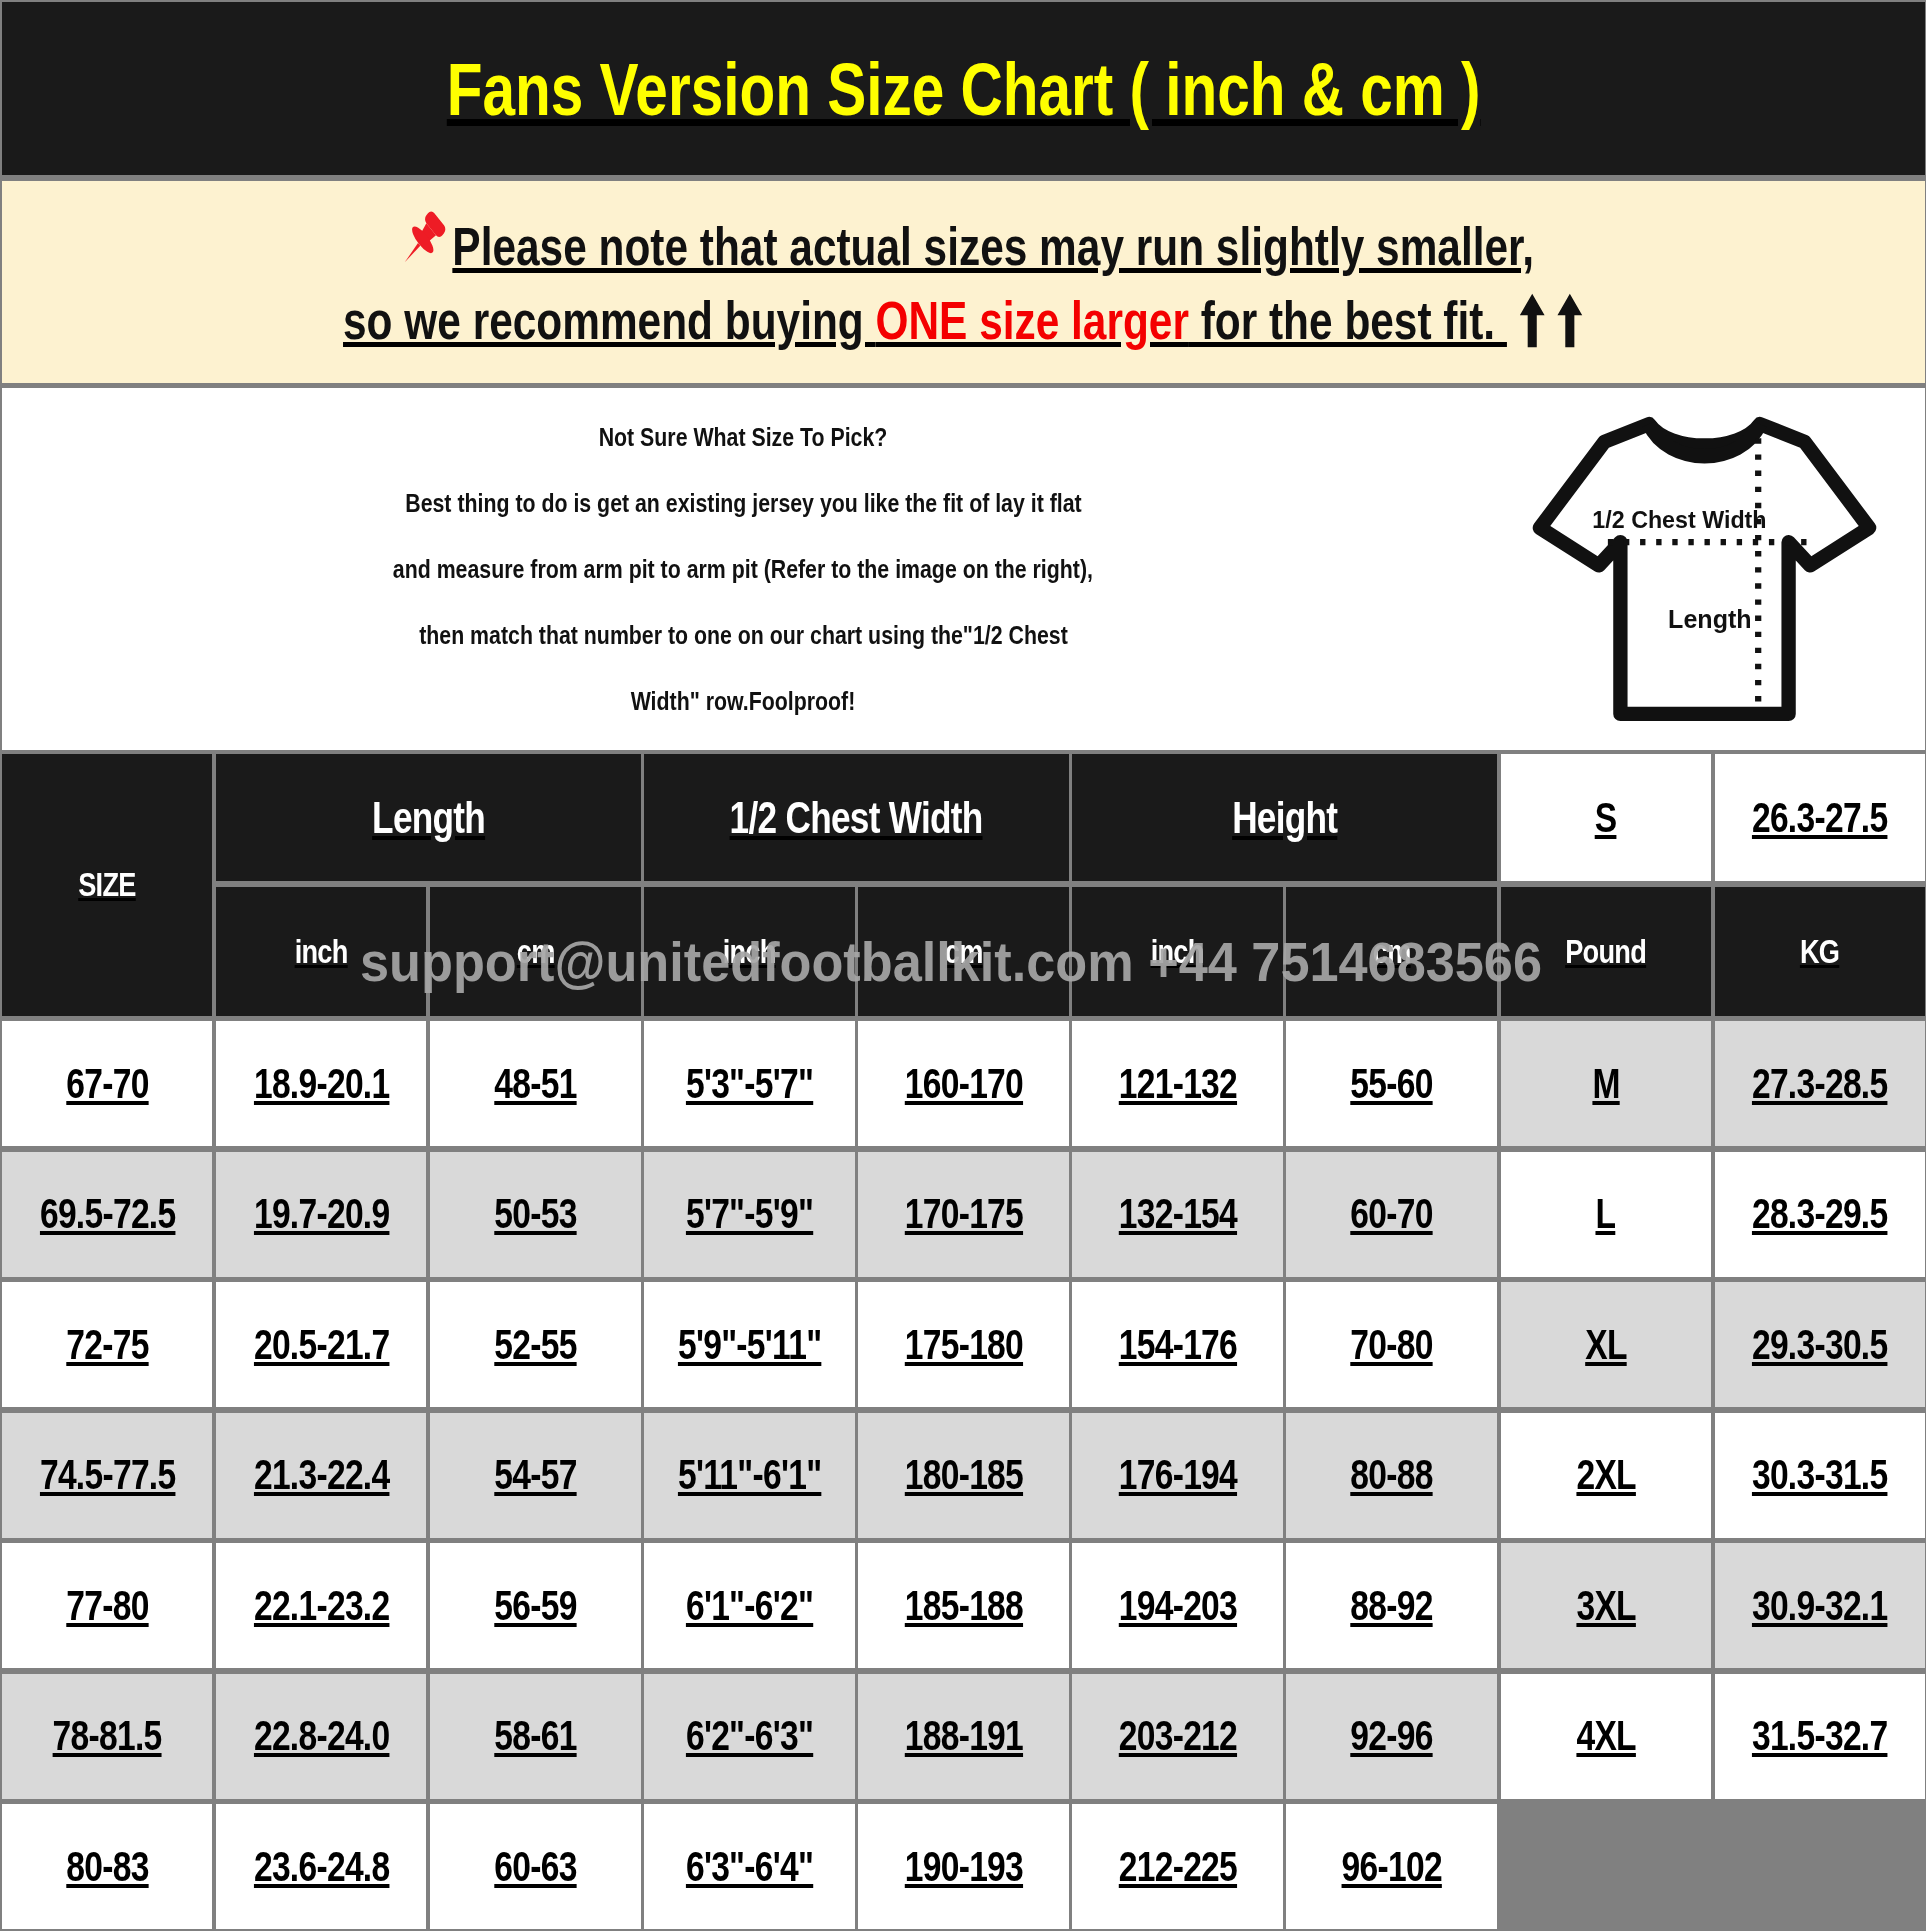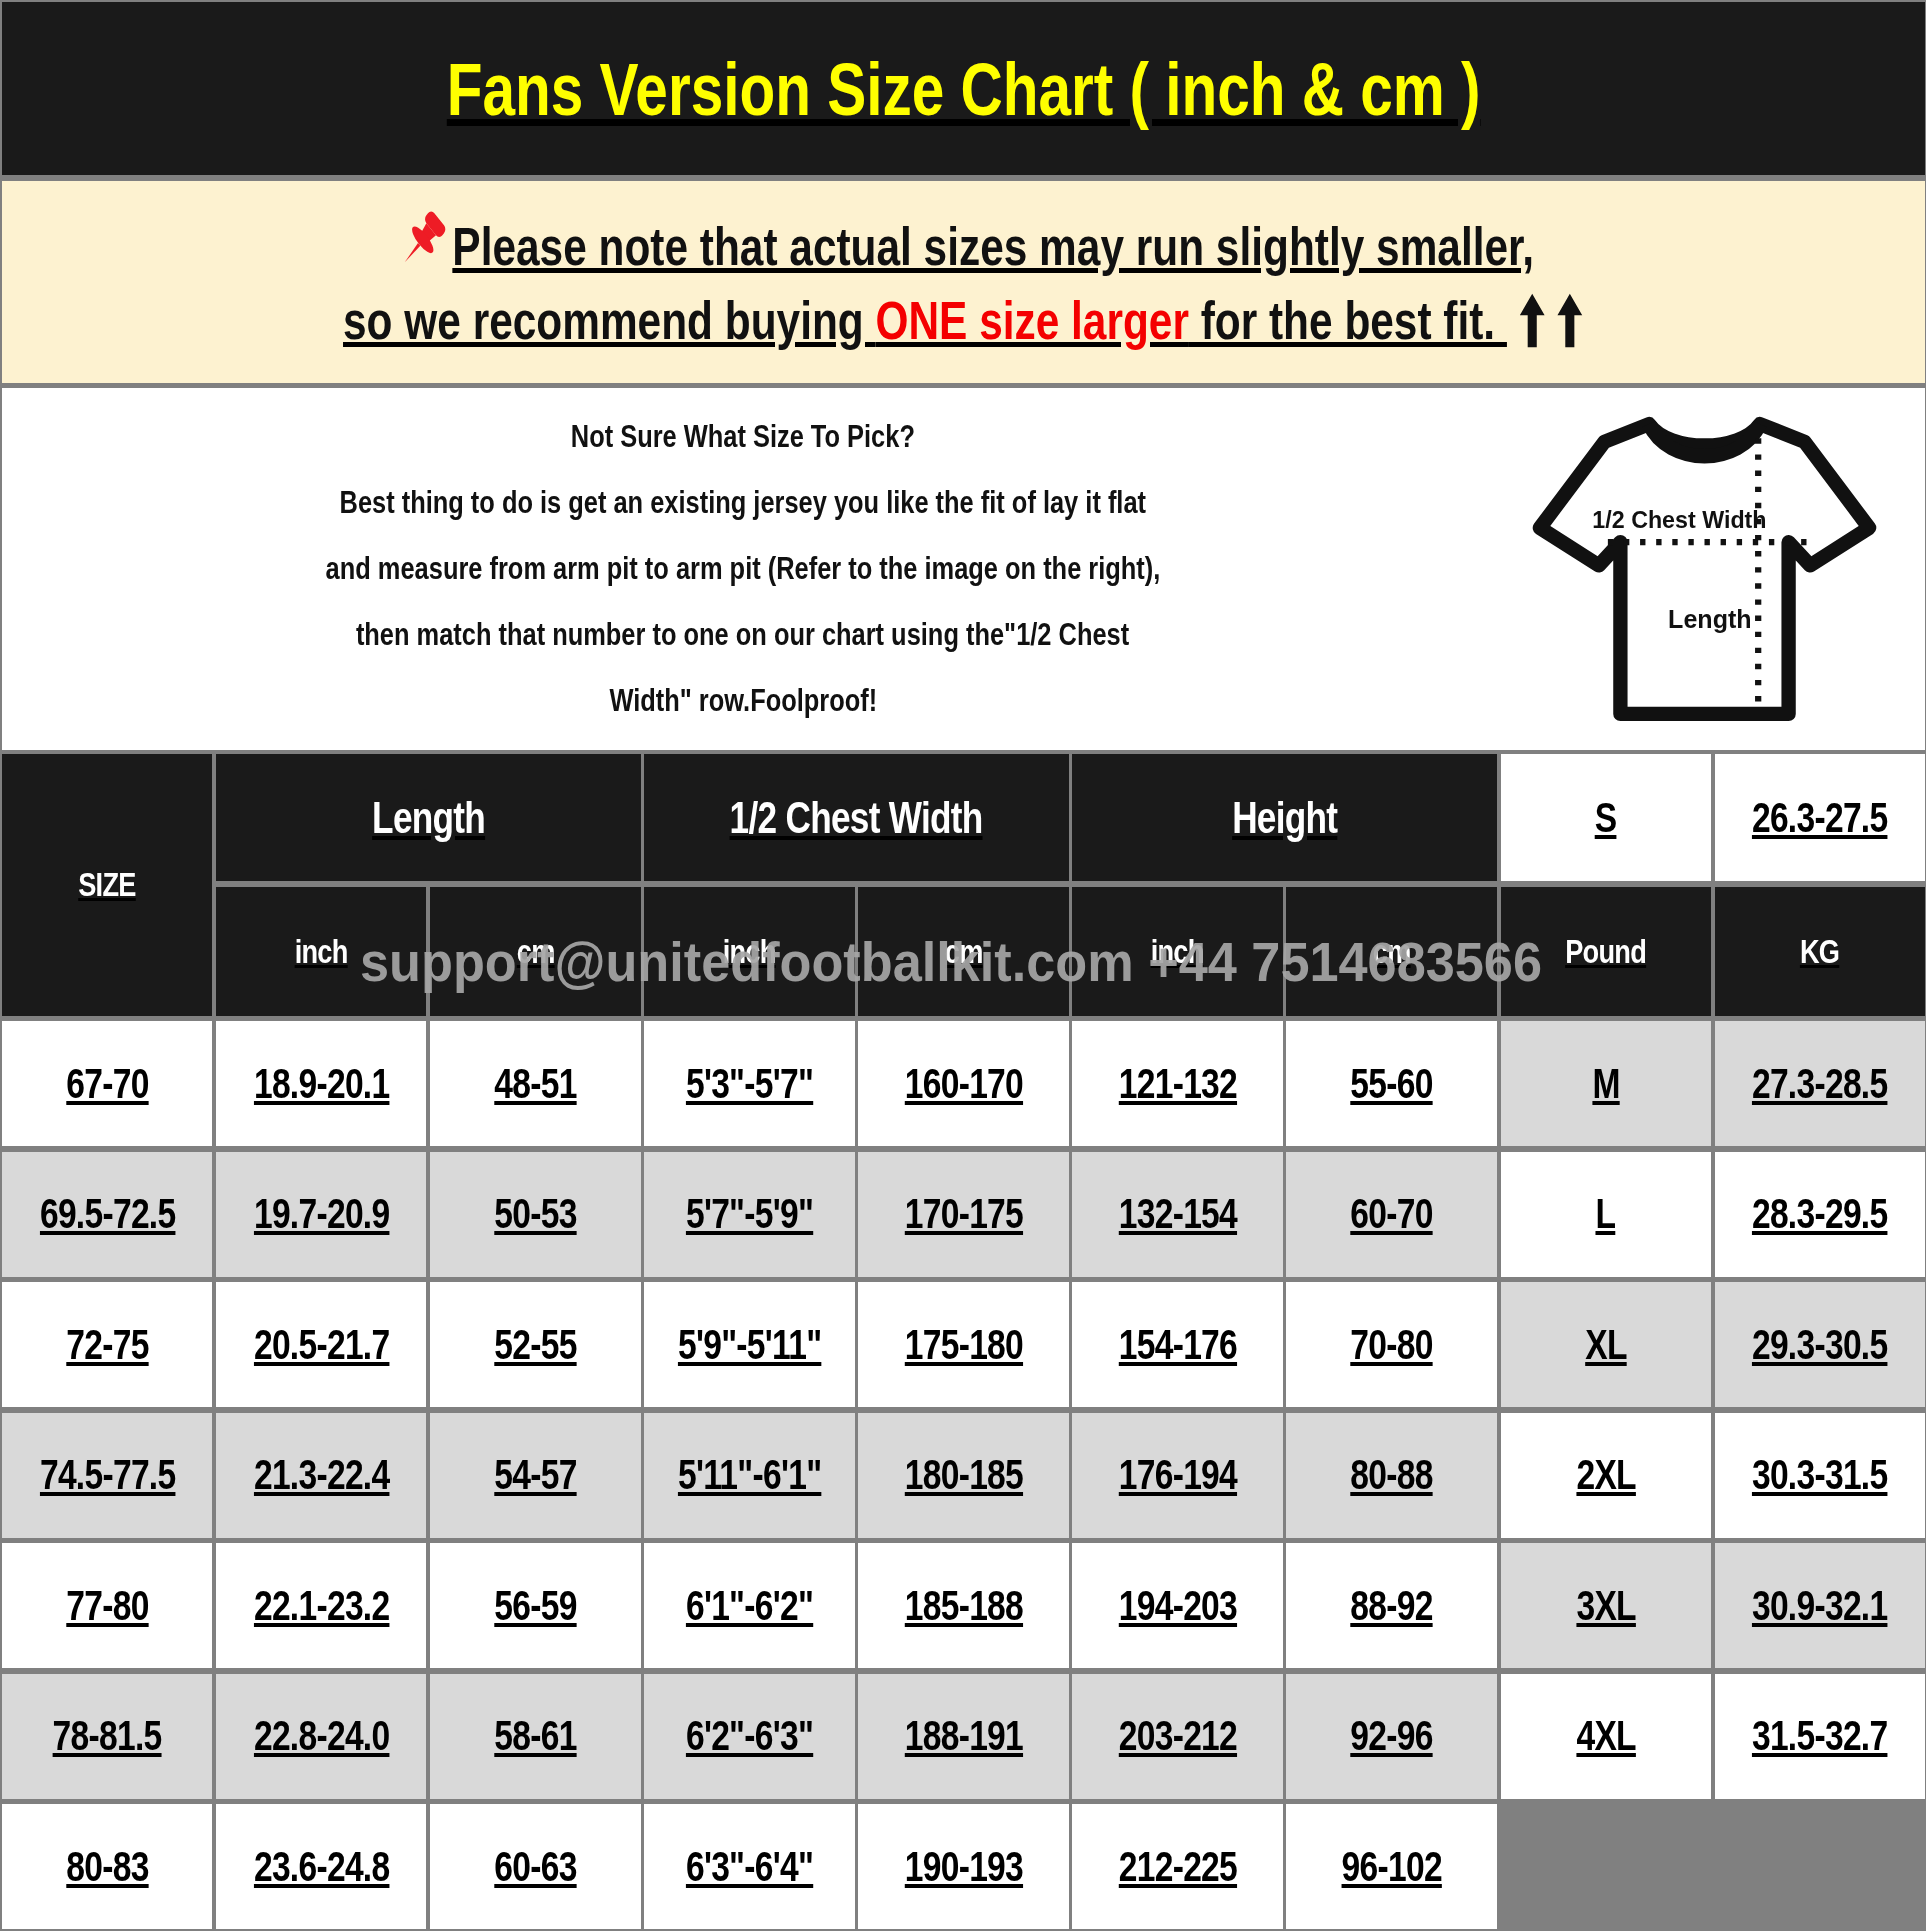--- a/index.html
+++ b/index.html
@@ -26,21 +26,21 @@
   .notice{height:202px; background:var(--notice_bg); display:flex; flex-direction:column;
           align-items:center; justify-content:center; gap:10px;}
   .notice-line{display:inline-flex; align-items:center; transform:scaleX(0.8); transform-origin:center;
                font-size:53px; font-weight:bold; color:var(--ink);}
   .notice-line .red{color:var(--highlight_red);}
   .pin{width:68px; height:68px; margin-right:5.5px; transform:translateY(-3.7px);}
   .up-arrow{width:33px; height:57px; margin-left:14.7px;}
 
   
   .instructions{height:362px; background:#fff; display:flex; align-items:center;}
-  .instr-text{flex:1 1 auto; text-align:center; font-size:31px; font-weight:bold; color:var(--ink); line-height:66px;}
+  .instr-text{flex:1 1 auto; text-align:center; font-size:26px; font-weight:bold; color:var(--ink); line-height:66px;}
   .instr-text .cond{transform:scaleX(0.82);}
   .tshirt{flex:0 0 441px; display:flex; align-items:center; justify-content:center;}
   .tshirt svg{width:367px; height:340px;}
 
   
   .table-wrap{flex:1 1 auto; position:relative;}
   .grid{
     height:100%; display:grid; background:var(--grid_line);
     grid-template-columns:repeat(9,1fr);
     grid-template-rows:127px 129px repeat(7,1fr);

